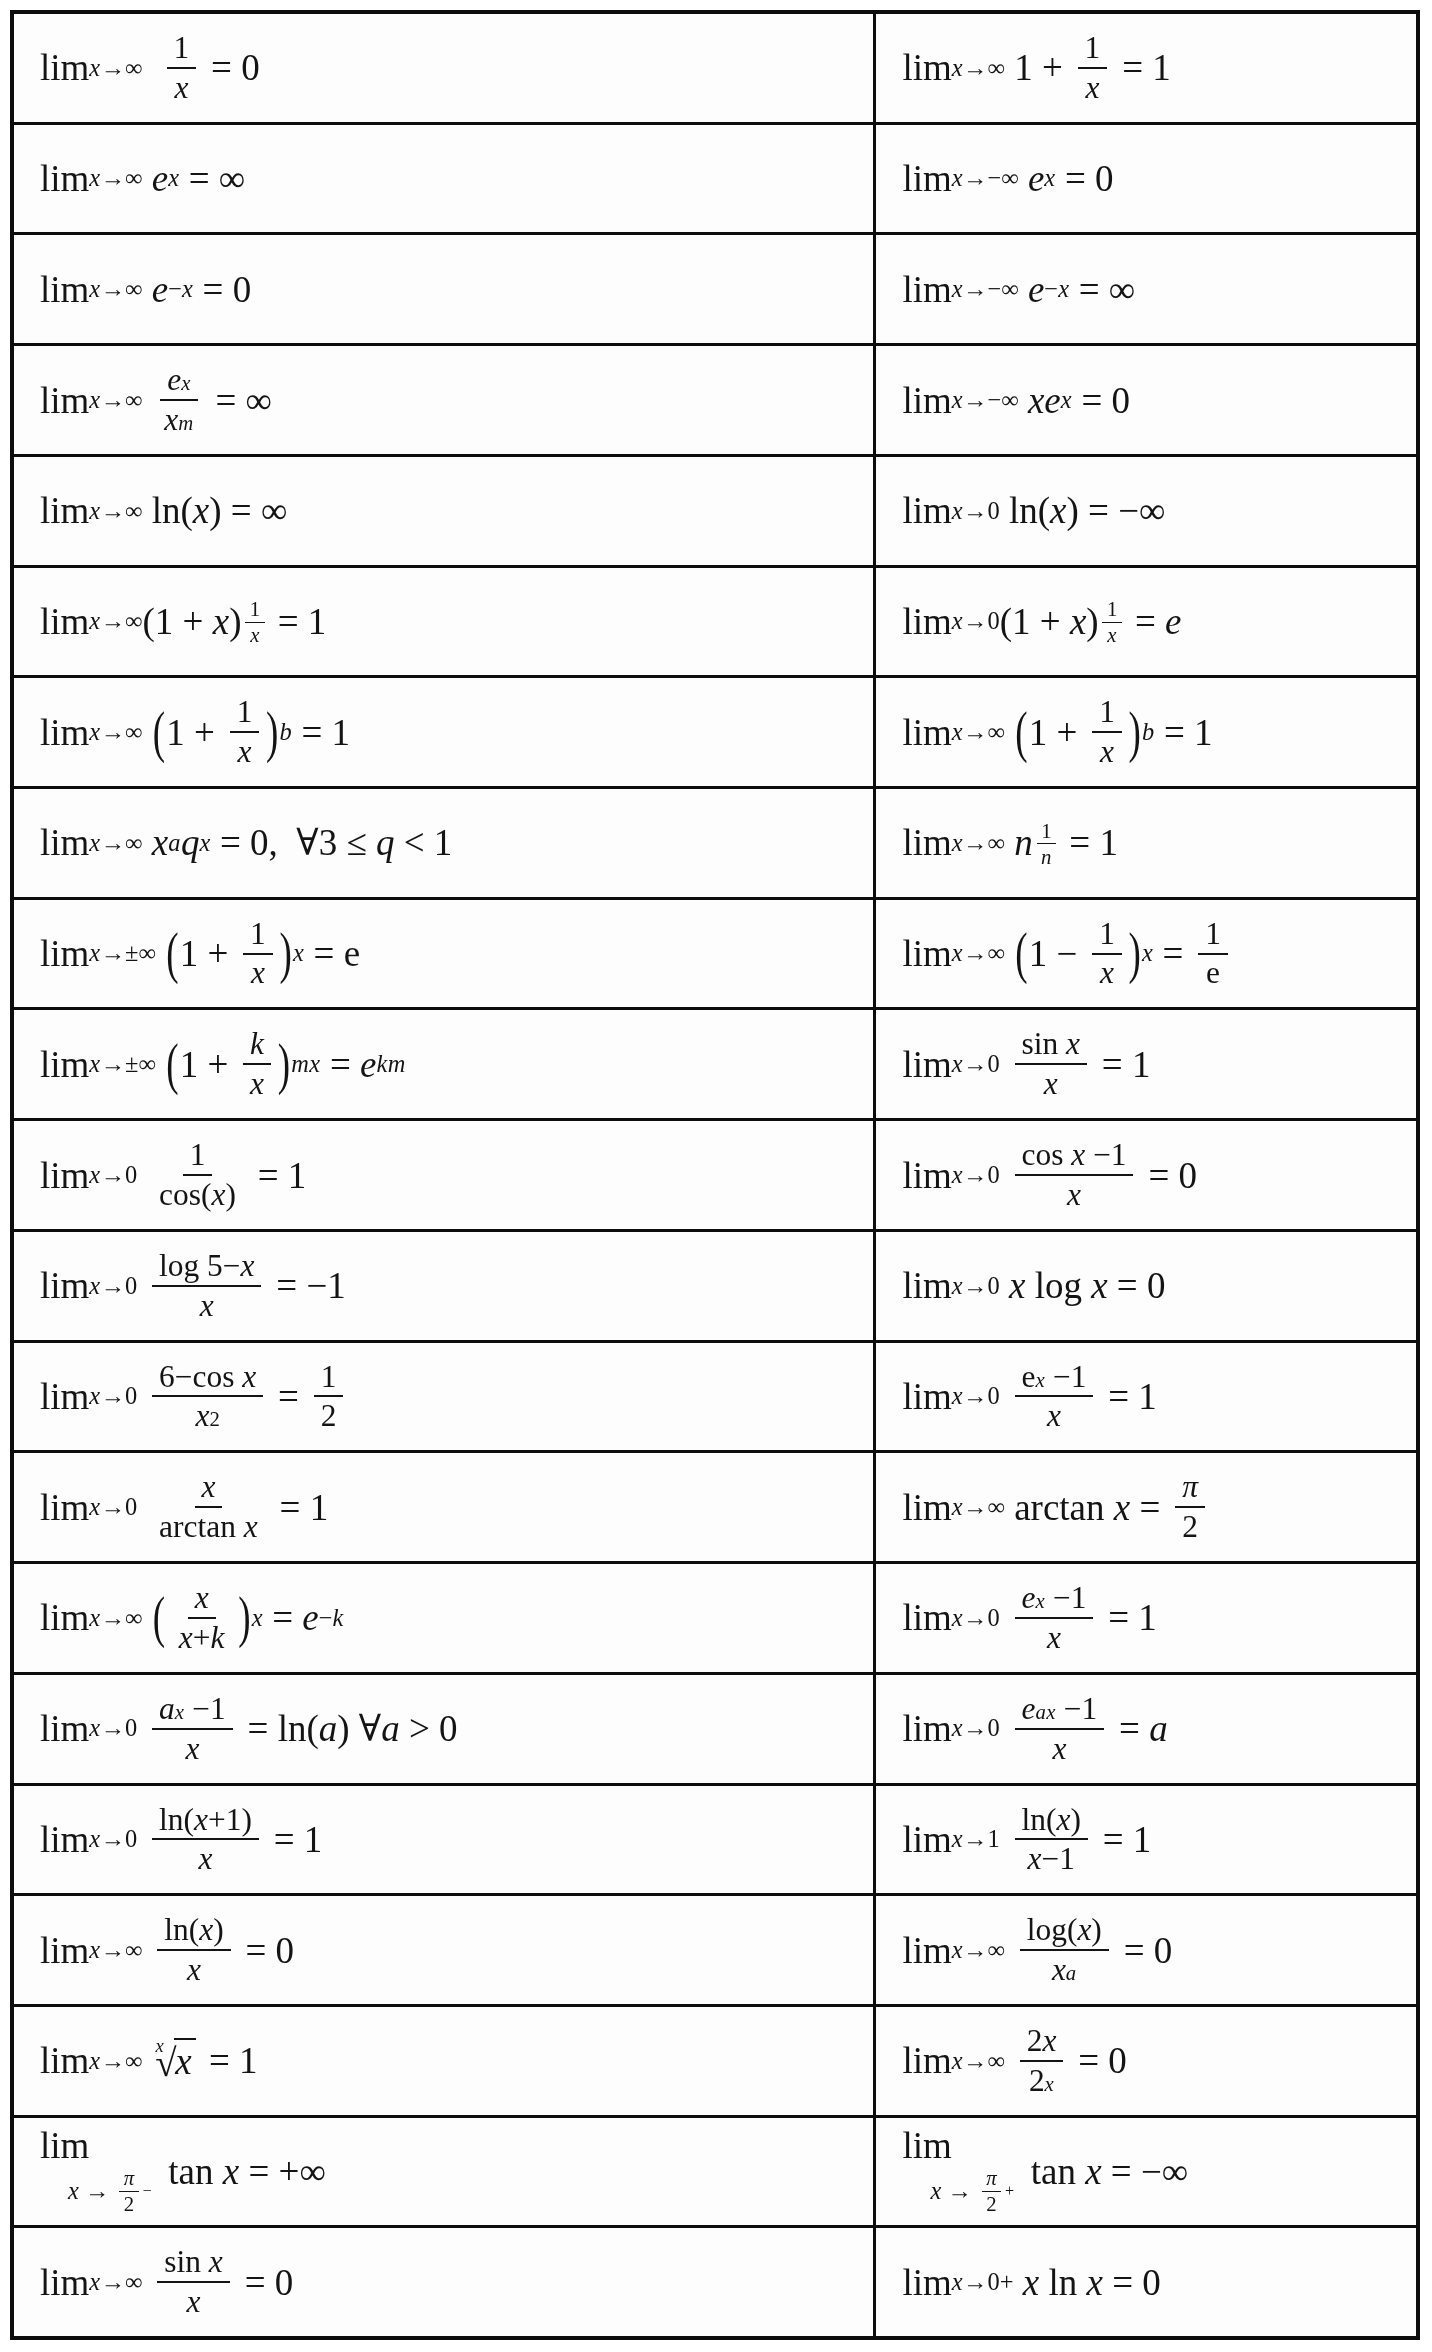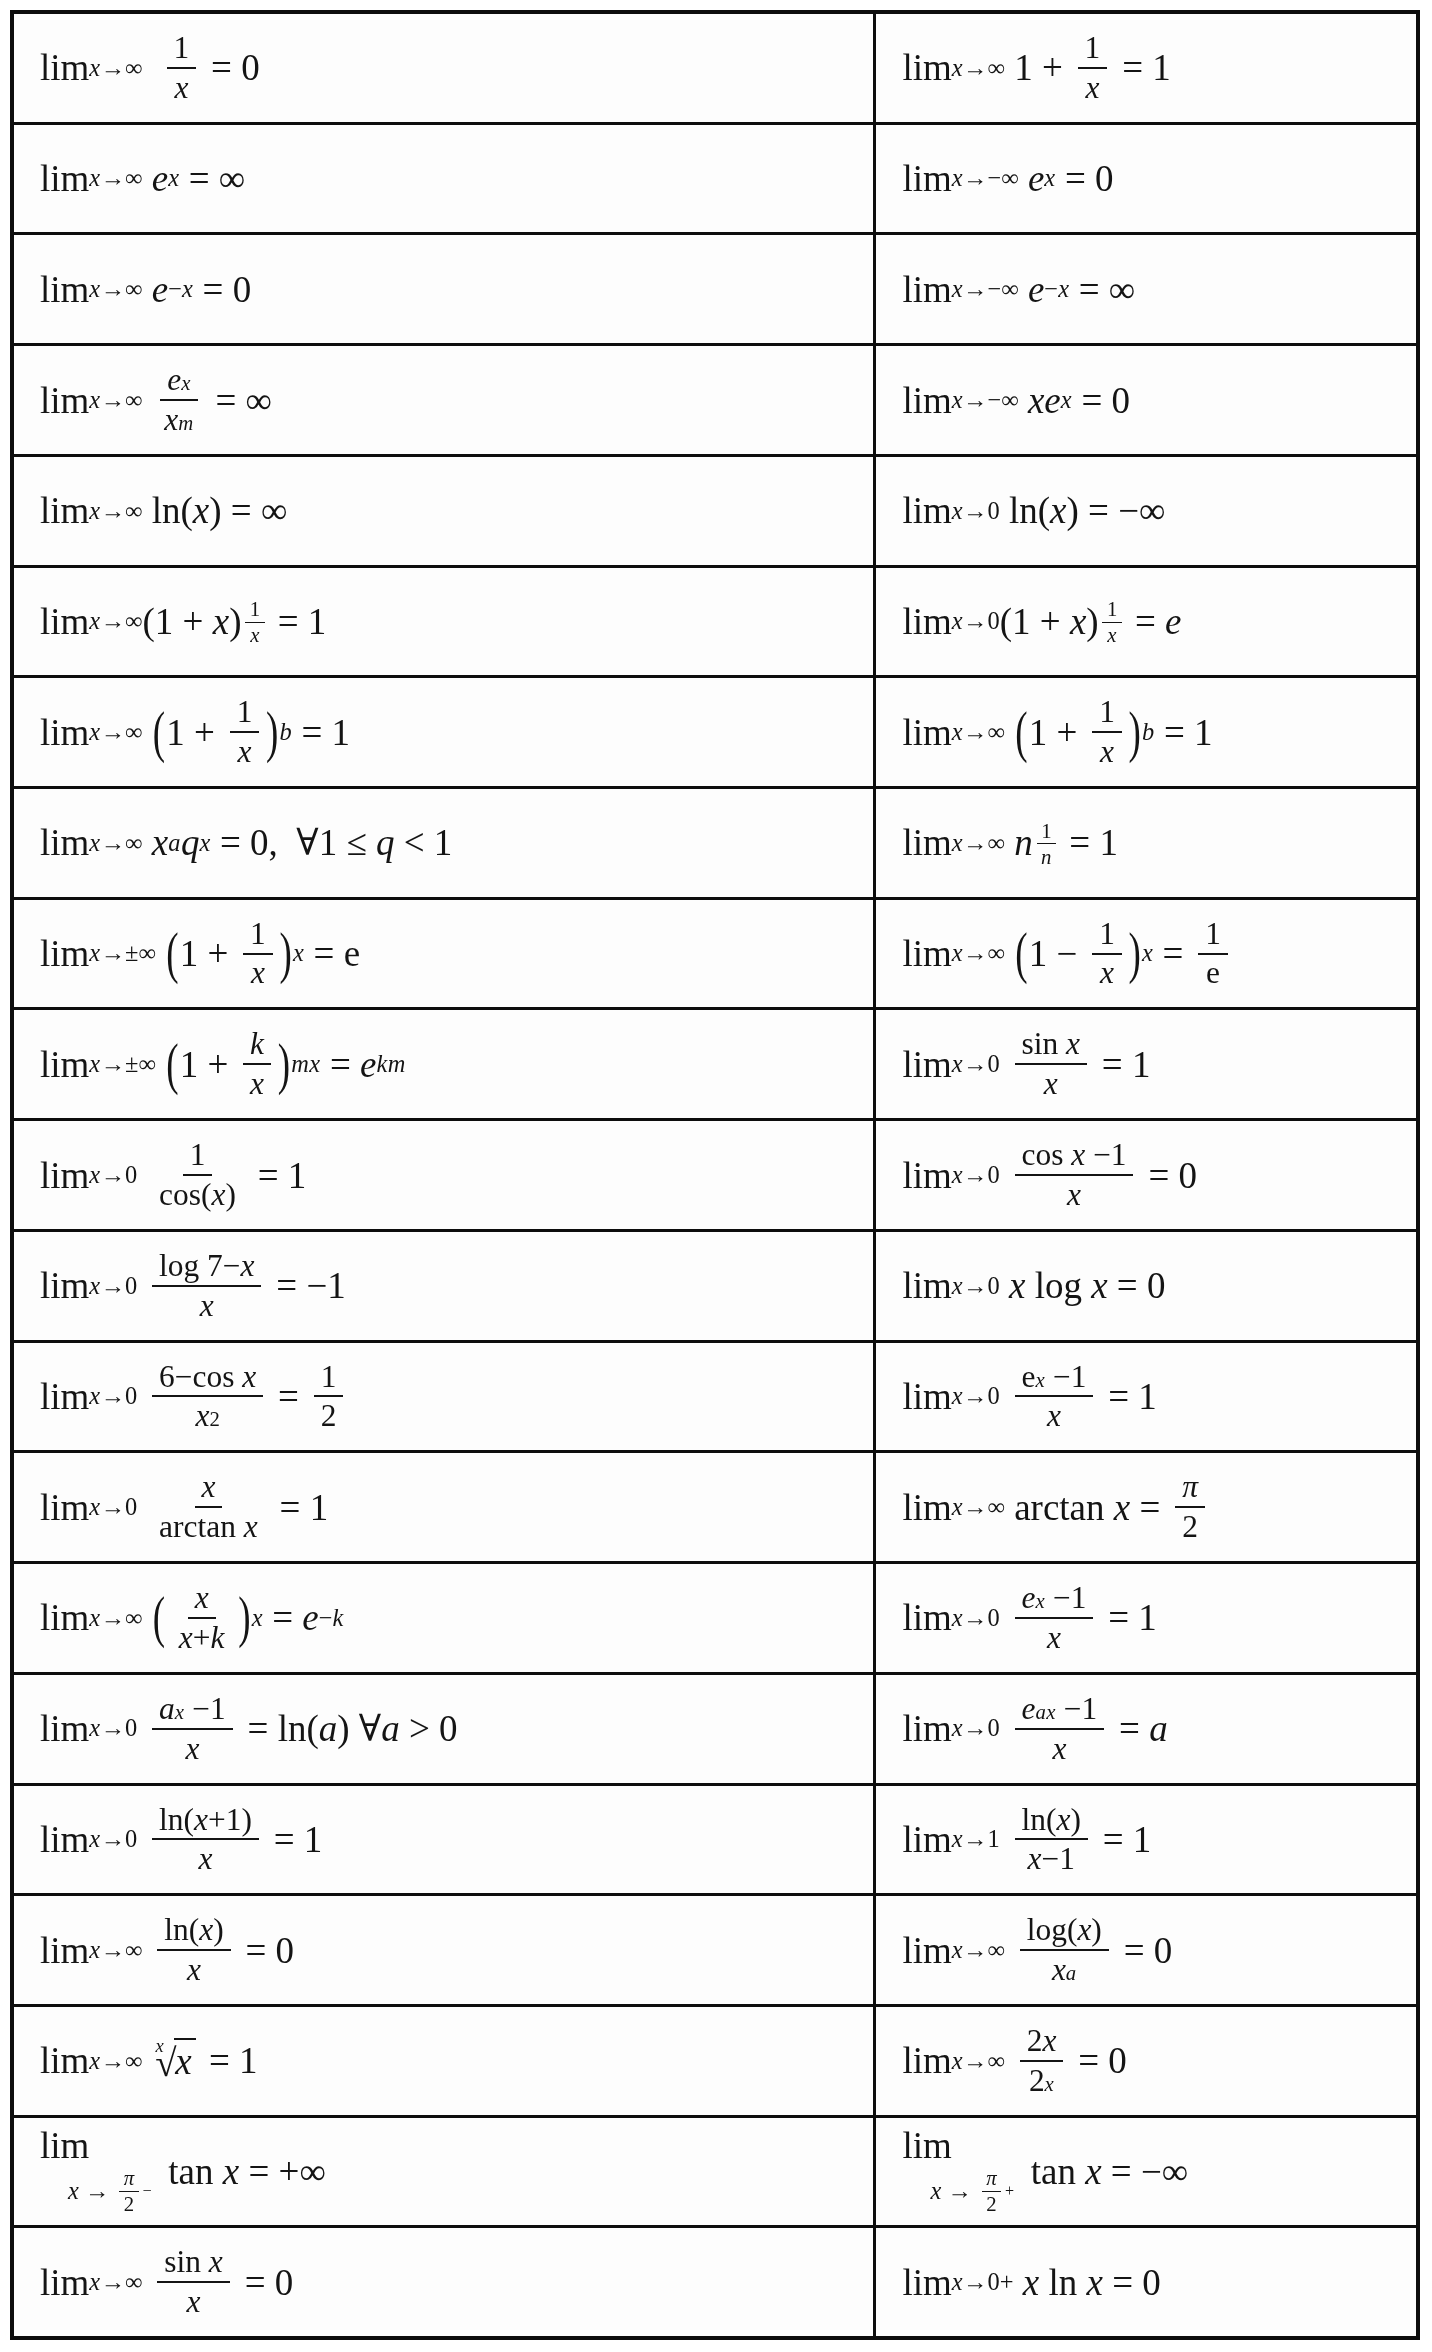--- a/index.html
+++ b/index.html
@@ -232,21 +232,21 @@
     </div>
     <div class="trow">
       <div class="cell l">
         <span class="rm">lim</span>
         <sub><span class="it">x</span><span class="rm">→∞</span></sub>
         <span class="rm"> </span>
         <span class="it">x</span>
         <sup><span class="it">a</span></sup>
         <span class="it">q</span>
         <sup><span class="it">x</span></sup>
-        <span class="rm"> = 0,  ∀1 ≤ </span>
+        <span class="rm"> = 0,  ∀3 ≤ </span>
         <span class="it">q</span>
         <span class="rm"> &lt; 1</span>
       </div>
       <div class="cell r">
         <span class="rm">lim</span>
         <sub><span class="it">x</span><span class="rm">→∞</span></sub>
         <span class="rm"> </span>
         <span class="it">n</span>
         <sup><span class="frac">
             <span class="num">
@@ -376,21 +376,21 @@
         <span class="rm"> = 0</span>
       </div>
     </div>
     <div class="trow">
       <div class="cell l">
         <span class="rm">lim</span>
         <sub><span class="it">x</span><span class="rm">→0</span></sub>
         <span class="rm"> </span>
         <span class="frac">
           <span class="num">
-            <span class="rm">log 7−</span>
+            <span class="rm">log 5−</span>
             <span class="it">x</span>
           </span>
           <span class="den">
             <span class="it">x</span>
           </span>
         </span>
         <span class="rm"> = −1</span>
       </div>
       <div class="cell r">
         <span class="rm">lim</span>

